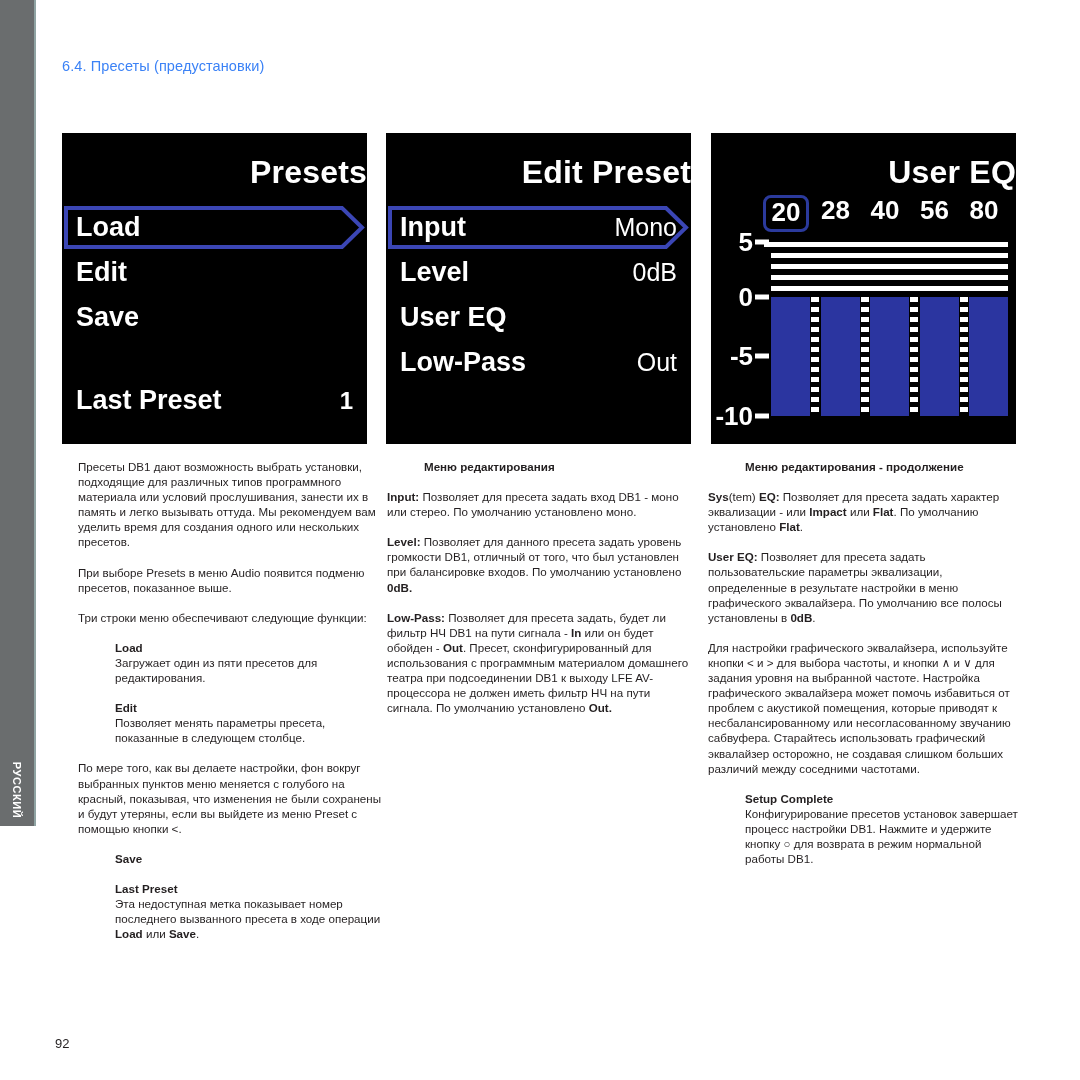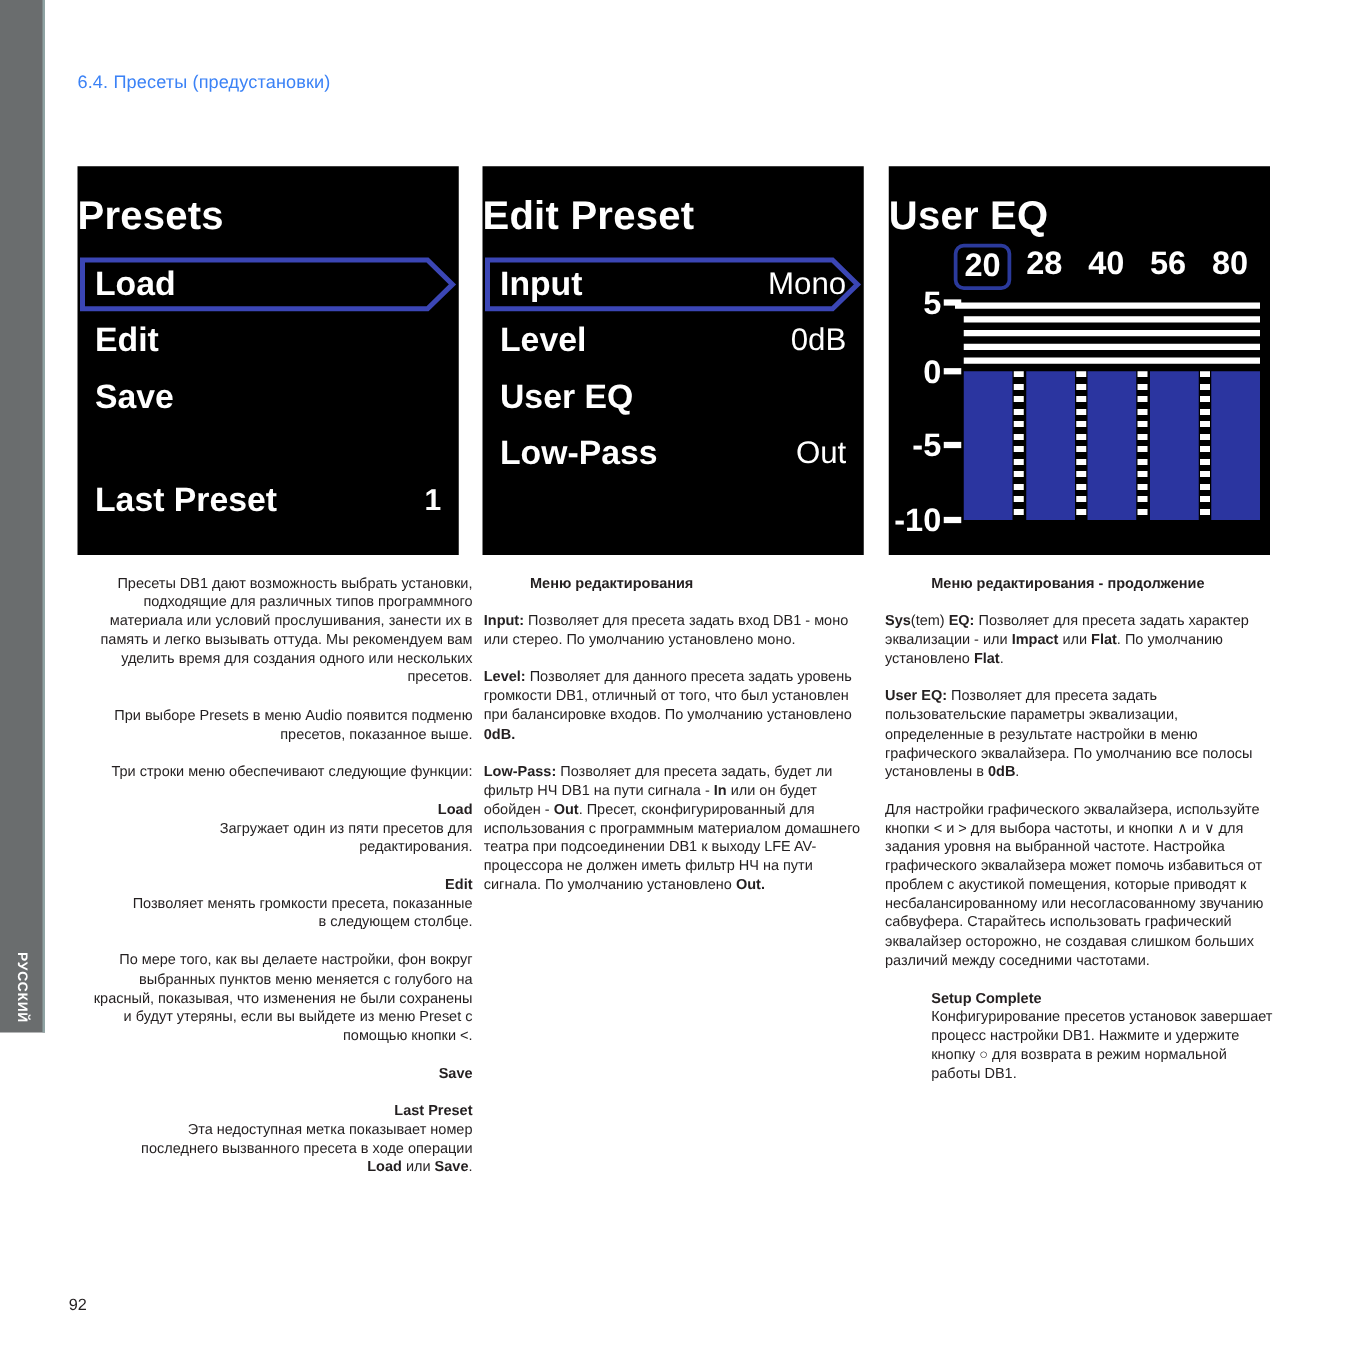--- a/index.html
+++ b/index.html
@@ -77,21 +77,21 @@
     width: 305px;
     height: 311px;
     background: #000000;
     overflow: hidden;
   }
   .lcd.p1 { left: 0px; }
   .lcd.p2 { left: 324px; }
   .lcd.p3 { left: 649px; }
 
   .lcd-title {
-    text-align: left;
+    text-align: right;
     color: #ffffff;
     font-weight: bold;
     font-size: 32px;
     margin-top: 21px;
     letter-spacing: 0.2px;
   }
 
   
   .menu {
     margin-top: 14px;
@@ -248,21 +248,21 @@
     top: 459px;
     width: 960px;
   }
   .col {
     position: absolute;
     top: 0;
     font-size: 11.6px;
     line-height: 15.1px;
     color: #231f20;
   }
-  .col.c1 { left: 4px;   width: 312px; text-align: right; }
+  .col.c1 { left: 16px;   width: 312px; }
   .col.c2 { left: 325px; width: 305px; }
   .col.c3 { left: 646px; width: 312px; }
 
   .col p { margin: 0 0 15px 0; }
   .col p:last-child { margin-bottom: 0; }
   .col h4 {
     margin: 0 0 0 0;
     font-size: 11.6px;
     font-weight: bold;
     line-height: 15.1px;
@@ -407,21 +407,21 @@
       <p>При выборе Presets в меню Audio появится подменю пресетов, показанное выше.</p>
       <p>Три строки меню обеспечивают следующие функции:</p>
 
       <div class="heading-block">
         <h4>Load</h4>
         <p>Загружает один из пяти пресетов для редактирования.</p>
       </div>
 
       <div class="heading-block">
         <h4>Edit</h4>
-        <p>Позволяет менять громкости пресета, показанные в следующем столбце.</p>
+        <p>Позволяет менять параметры пресета, показанные в следующем столбце.</p>
       </div>
 
       <p>По мере того, как вы делаете настройки, фон вокруг выбранных пунктов меню меняется с голубого на красный, показывая, что изменения не были сохранены и будут утеряны, если вы выйдете из меню Preset с помощью кнопки &lt;.</p>
 
       <div class="heading-block">
         <h4>Save</h4>
       </div>
 
       <div class="heading-block">
         <h4>Last Preset</h4>

